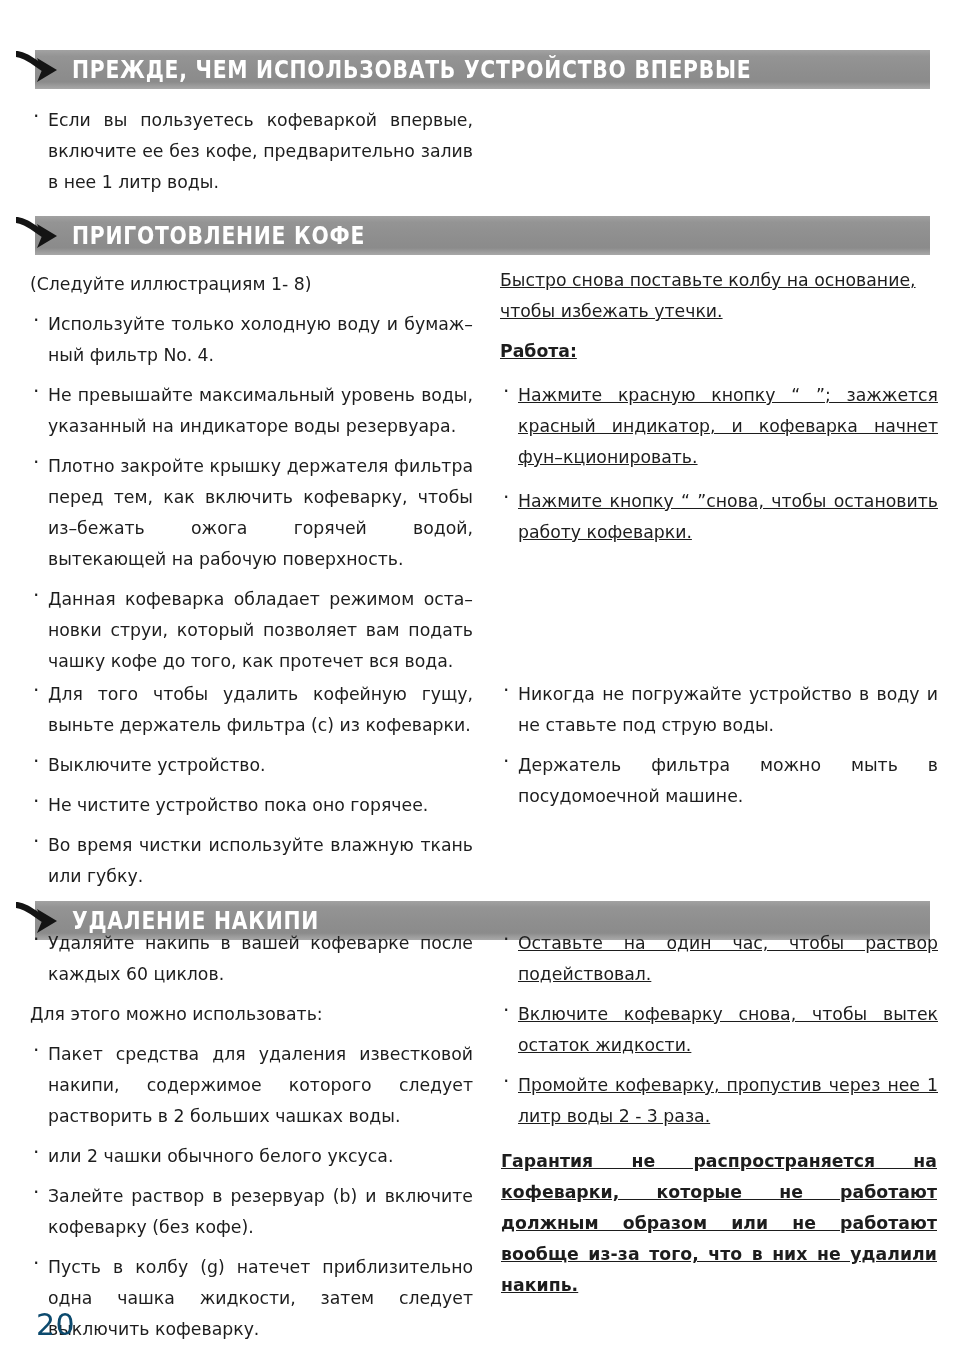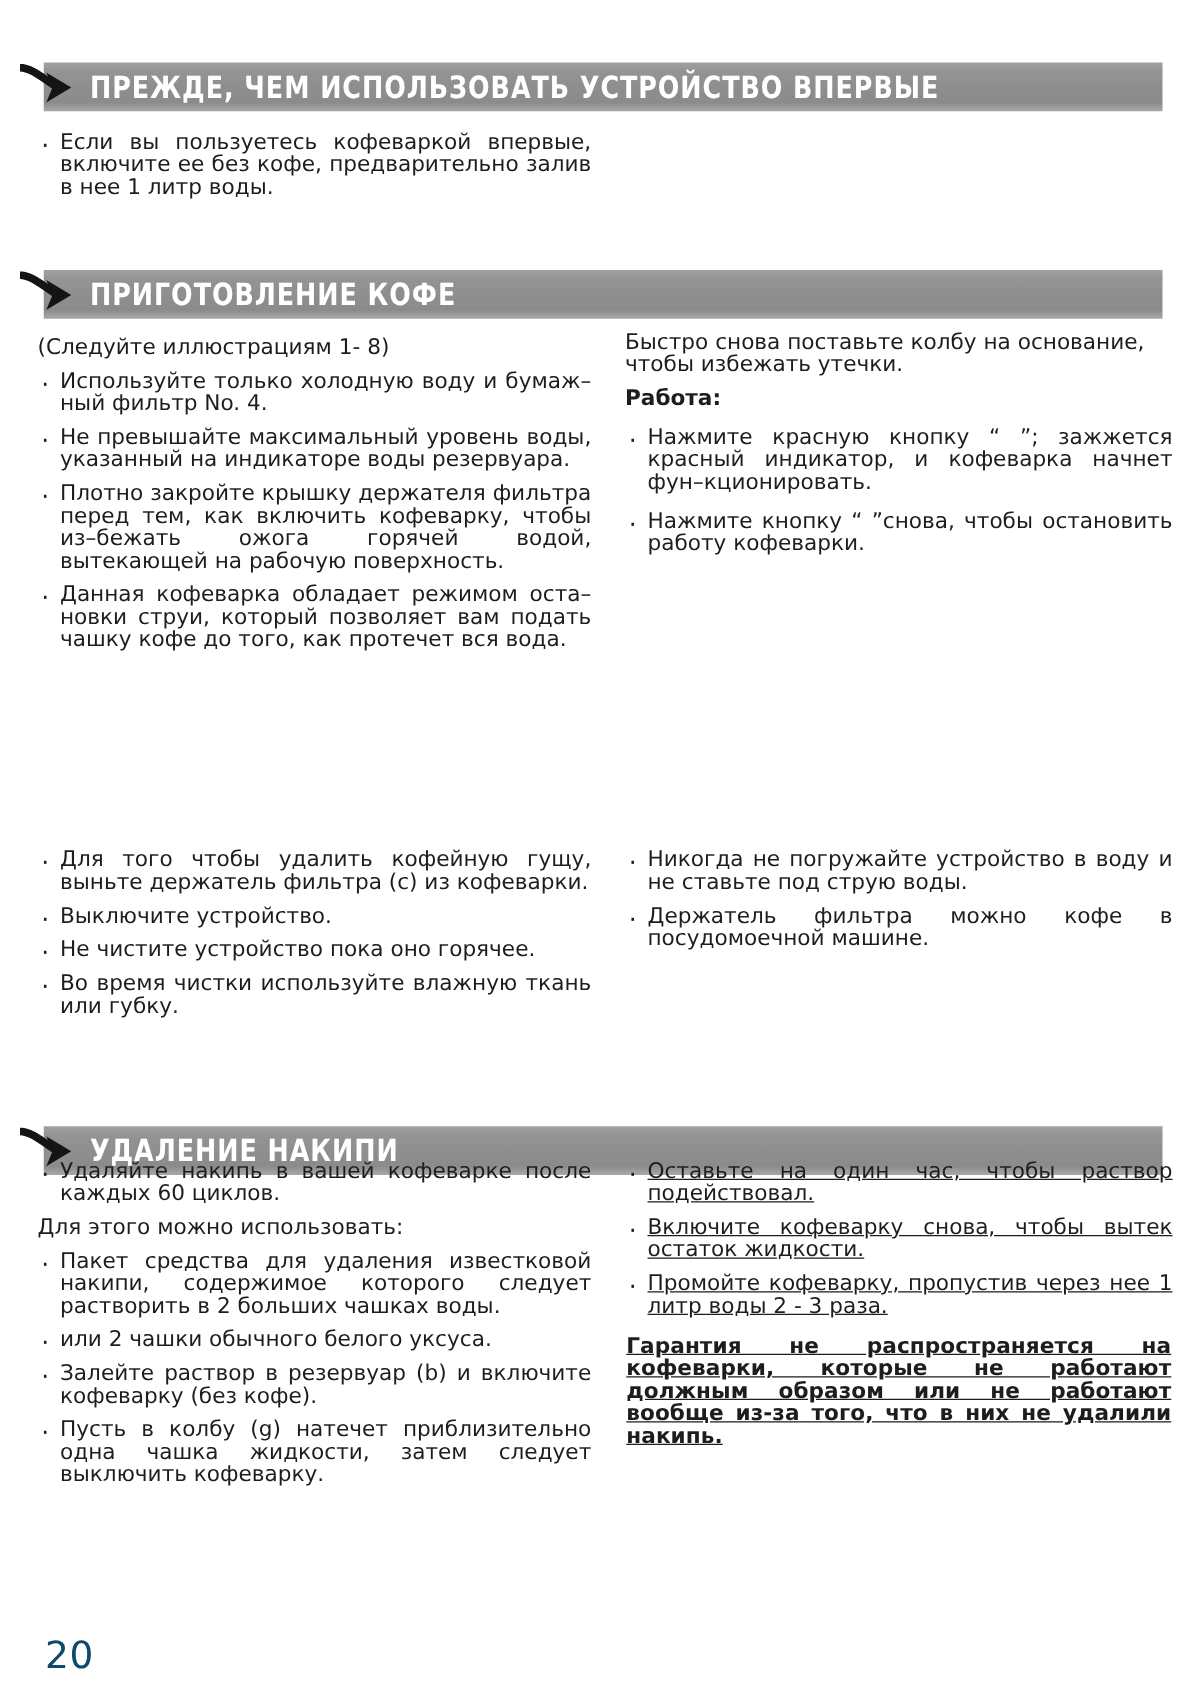--- a/index.html
+++ b/index.html
@@ -69,21 +69,21 @@
     top: 1px;
     width: 62px;
     height: 38px;
     pointer-events: none;
   }
 
   
   .col {
     position: absolute;
     font-size: 17.3px;
-    line-height: 18px;
+    line-height: 31px;
     color: #1d1d1d;
   }
   .col-left  { left: 30px;  width: 443px; }
   .col-right { left: 500px; width: 438px; }
   p.plain {
     margin: 0;
     text-align: left;
   }
   .bullet {
     position: relative;
@@ -157,21 +157,21 @@
     <div class="gap-s"></div>
     <p class="bullet">Используйте только холодную воду и бумаж–ный фильтр No. 4.</p>
     <div class="gap-s"></div>
     <p class="bullet">Не превышайте максимальный уровень воды, указанный на индикаторе воды резервуара.</p>
     <div class="gap-s"></div>
     <p class="bullet">Плотно закройте крышку держателя фильтра перед тем, как включить кофеварку, чтобы из–бежать ожога горячей водой, вытекающей на рабочую поверхность.</p>
     <div class="gap-s"></div>
     <p class="bullet">Данная кофеварка обладает режимом оста–новки струи, который позволяет вам подать чашку кофе до того, как протечет вся вода.</p>
   </div>
 
-  <div class="col col-right" style="top:248px;">
+  <div class="col col-right" style="top:248px;text-decoration:underline;">
     <p class="plain nojust">Быстро снова поставьте колбу на основание, чтобы избежать утечки.</p>
     <div class="gap-s"></div>
     <p class="plain nojust" style="font-weight:bold;">Работа:</p>
     <div class="gap-m"></div>
     <p class="bullet">Нажмите красную кнопку “  ”; зажжется красный индикатор, и кофеварка начнет фун–кционировать.</p>
     <div class="gap-m"></div>
     <p class="bullet">Нажмите кнопку “   ”снова, чтобы остановить работу кофеварки.</p>
   </div>
 
 
@@ -181,21 +181,21 @@
     <p class="bullet nojust">Выключите устройство.</p>
     <div class="gap-s"></div>
     <p class="bullet nojust">Не чистите устройство пока оно горячее.</p>
     <div class="gap-s"></div>
     <p class="bullet">Во время чистки используйте влажную ткань или губку.</p>
   </div>
 
   <div class="col col-right" style="top:662px;">
     <p class="bullet">Никогда не погружайте устройство в воду и не ставьте под струю воды.</p>
     <div class="gap-s"></div>
-    <p class="bullet">Держатель фильтра можно кофе в посудомоечной машине.</p>
+    <p class="bullet">Держатель фильтра можно мыть в посудомоечной машине.</p>
   </div>
 
   <div class="section-head" style="top:860px;margin-top:24px;">
     <div class="bar-bg"></div>
     <svg class="arrow-icon" viewBox="0 0 62 38">
       <path d="M1,3 C10,3 20,12 31,19" stroke="#141414" stroke-width="6.2" fill="none" stroke-linecap="butt"></path>
       <path d="M22,7 L42,19 L22,31 L27,19 Z" fill="#141414"></path>
     </svg>
     <div class="bar-title">УДАЛЕНИЕ НАКИПИ</div>
   </div>

